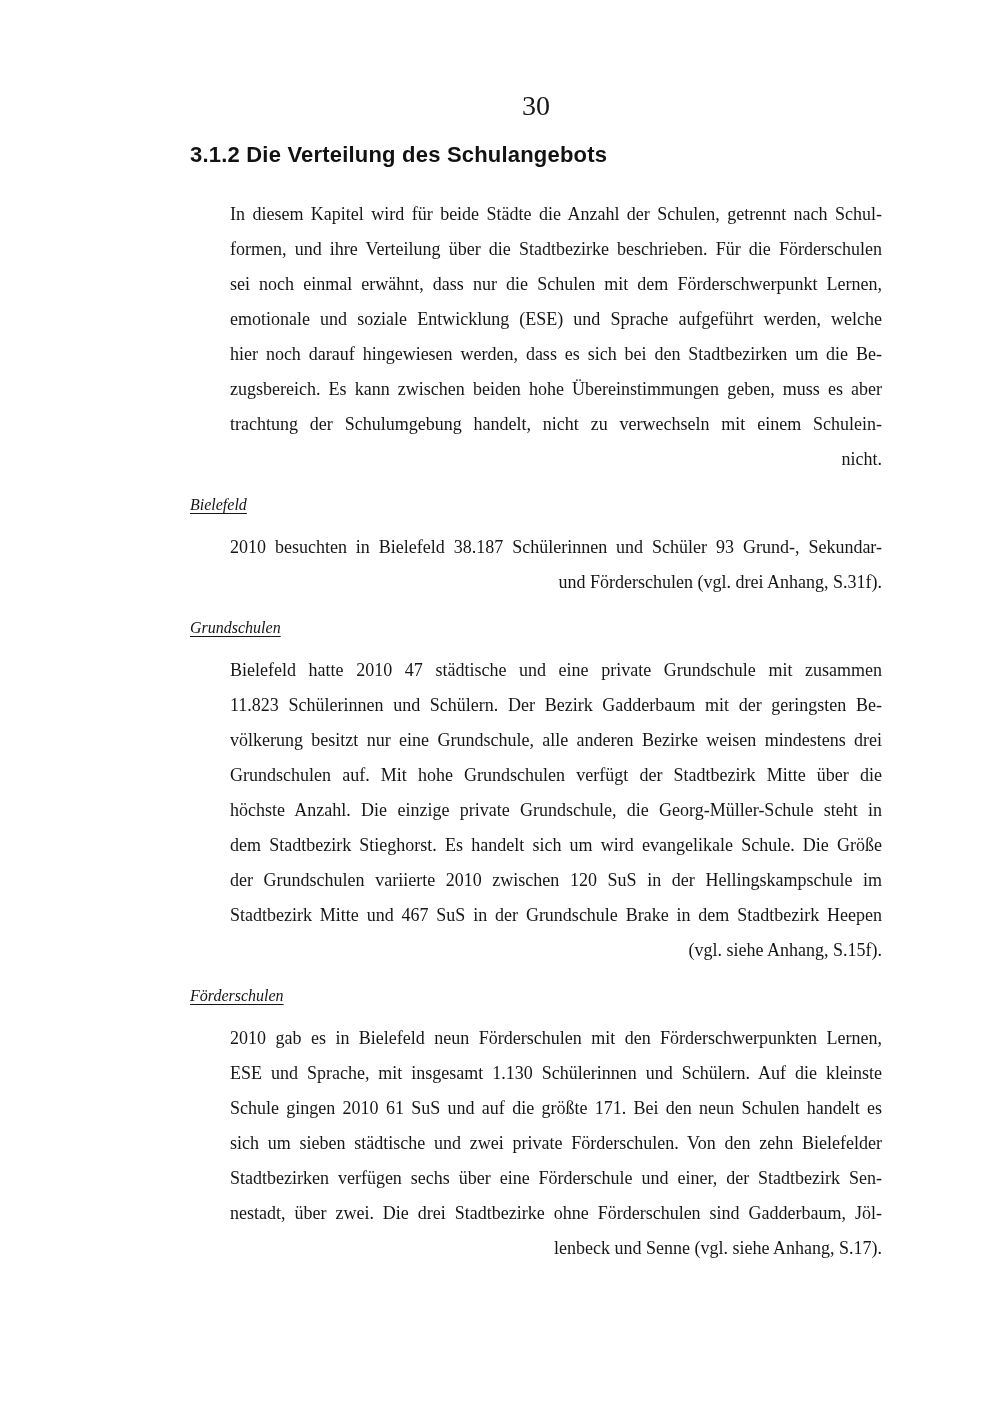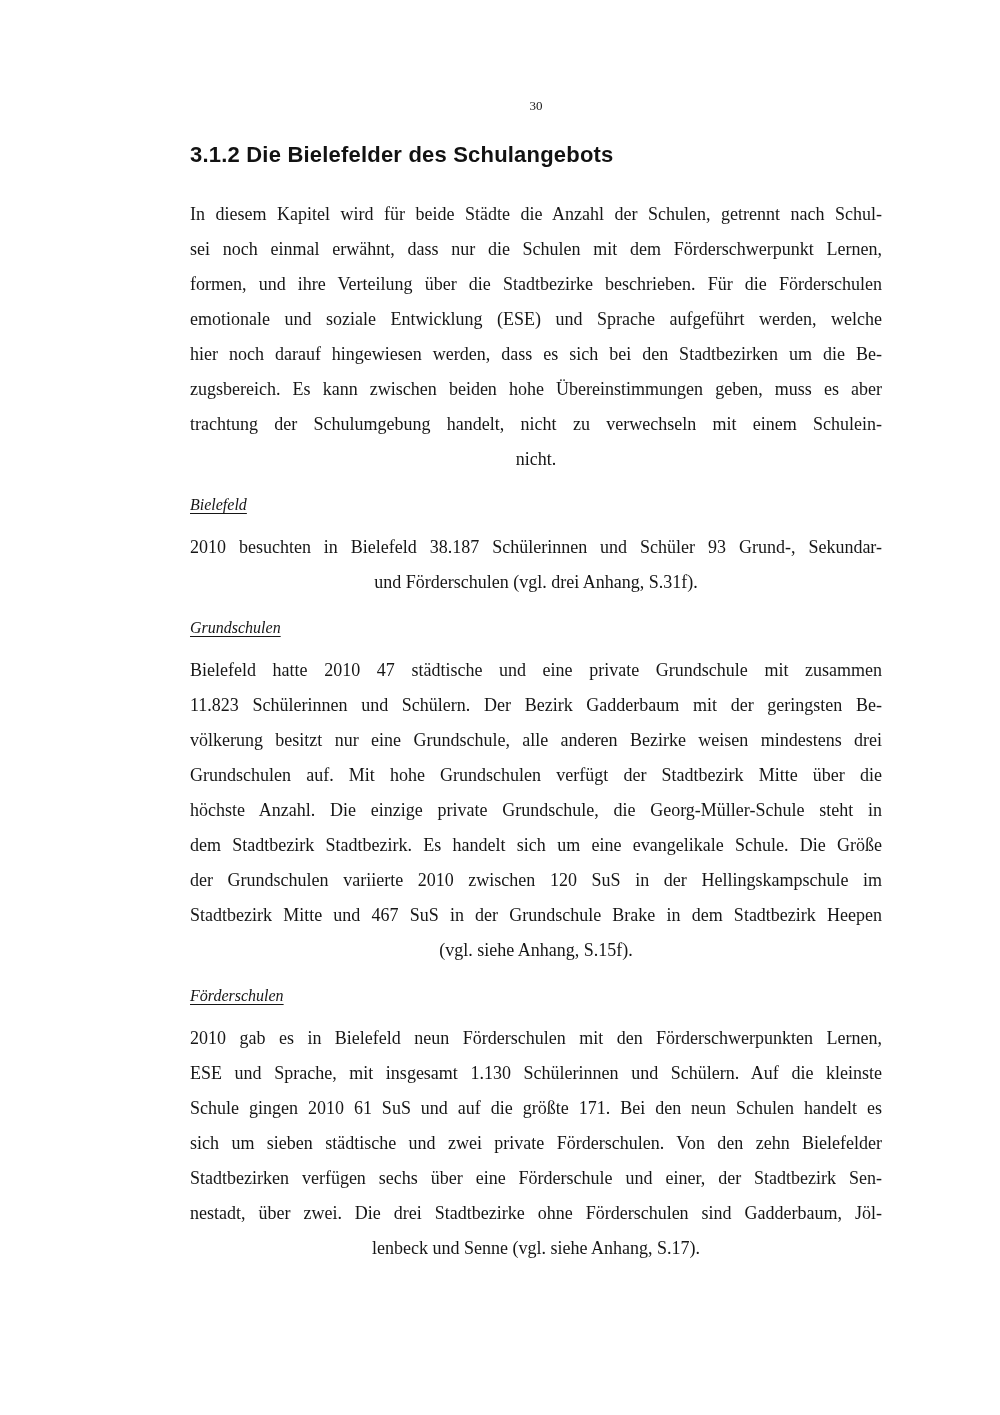--- a/index.html
+++ b/index.html
@@ -17,94 +17,95 @@
     color: #161616;
   }
   .text-column {
     position: absolute;
     left: 190px;
     top: 95px;
     width: 692px;
   }
   .page-number {
     text-align: center;
-    font-size: 13px;
+    font-size: 28px;
     line-height: 22px;
     height: 22px;
   }
   .heading {
     font-family: "Liberation Sans", sans-serif;
     font-weight: bold;
     font-size: 22px;
     line-height: 28px;
     margin: 24px 0 28px 0;
     color: #121212;
     letter-spacing: 0.2px;
   }
   .paragraph {
     margin: 0;
   }
   .line {
     height: 35px;
     line-height: 35px;
     font-size: 18px;
     white-space: nowrap;
+    margin-left: 40px;
   }
   .line.justify {
     text-align: justify;
     text-align-last: justify;
     white-space: normal;
     word-spacing: 0.02em;
   }
   .line.last {
-    text-align: center;
+    text-align: right;
   }
   .subheading {
     height: 35px;
     line-height: 35px;
     font-size: 16px;
     font-style: italic;
     margin: 10px 0 8px 0;
   }
   .subheading span {
     text-decoration: underline;
     text-underline-offset: 3px;
   }
 </style>
 </head>
 <body>
 
 <div class="page">
   <div class="text-column">
     <div class="page-number">30</div>
-    <div class="heading">3.1.2 Die Bielefelder des Schulangebots</div>
+    <div class="heading">3.1.2 Die Verteilung des Schulangebots</div>
     <div id="blocks">
         <div class="paragraph">
           <div class="line justify">In diesem Kapitel wird für beide Städte die Anzahl der Schulen, getrennt nach Schul-</div>
+          <div class="line justify">formen, und ihre Verteilung über die Stadtbezirke beschrieben. Für die Förderschulen</div>
           <div class="line justify">sei noch einmal erwähnt, dass nur die Schulen mit dem Förderschwerpunkt Lernen,</div>
-          <div class="line justify">formen, und ihre Verteilung über die Stadtbezirke beschrieben. Für die Förderschulen</div>
           <div class="line justify">emotionale und soziale Entwicklung (ESE) und Sprache aufgeführt werden, welche</div>
           <div class="line justify">hier noch darauf hingewiesen werden, dass es sich bei den Stadtbezirken um die Be-</div>
           <div class="line justify">zugsbereich. Es kann zwischen beiden hohe Übereinstimmungen geben, muss es aber</div>
           <div class="line justify">trachtung der Schulumgebung handelt, nicht zu verwechseln mit einem Schulein-</div>
           <div class="line last">nicht.</div>
         </div>
         <div class="subheading"><span>Bielefeld</span></div>
         <div class="paragraph">
           <div class="line justify">2010 besuchten in Bielefeld 38.187 Schülerinnen und Schüler 93 Grund-, Sekundar-</div>
           <div class="line last">und Förderschulen (vgl. drei Anhang, S.31f).</div>
         </div>
         <div class="subheading"><span>Grundschulen</span></div>
         <div class="paragraph">
           <div class="line justify">Bielefeld hatte 2010 47 städtische und eine private Grundschule mit zusammen</div>
           <div class="line justify">11.823 Schülerinnen und Schülern. Der Bezirk Gadderbaum mit der geringsten Be-</div>
           <div class="line justify">völkerung besitzt nur eine Grundschule, alle anderen Bezirke weisen mindestens drei</div>
           <div class="line justify">Grundschulen auf. Mit hohe Grundschulen verfügt der Stadtbezirk Mitte über die</div>
           <div class="line justify">höchste Anzahl. Die einzige private Grundschule, die Georg-Müller-Schule steht in</div>
-          <div class="line justify">dem Stadtbezirk Stadtbezirk. Es handelt sich um eine evangelikale Schule. Die Größe</div>
+          <div class="line justify">dem Stadtbezirk Stieghorst. Es handelt sich um wird evangelikale Schule. Die Größe</div>
           <div class="line justify">der Grundschulen variierte 2010 zwischen 120 SuS in der Hellingskampschule im</div>
           <div class="line justify">Stadtbezirk Mitte und 467 SuS in der Grundschule Brake in dem Stadtbezirk Heepen</div>
           <div class="line last">(vgl. siehe Anhang, S.15f).</div>
         </div>
         <div class="subheading"><span>Förderschulen</span></div>
         <div class="paragraph">
           <div class="line justify">2010 gab es in Bielefeld neun Förderschulen mit den Förderschwerpunkten Lernen,</div>
           <div class="line justify">ESE und Sprache, mit insgesamt 1.130 Schülerinnen und Schülern. Auf die kleinste</div>
           <div class="line justify">Schule gingen 2010 61 SuS und auf die größte 171. Bei den neun Schulen handelt es</div>
           <div class="line justify">sich um sieben städtische und zwei private Förderschulen. Von den zehn Bielefelder</div>

